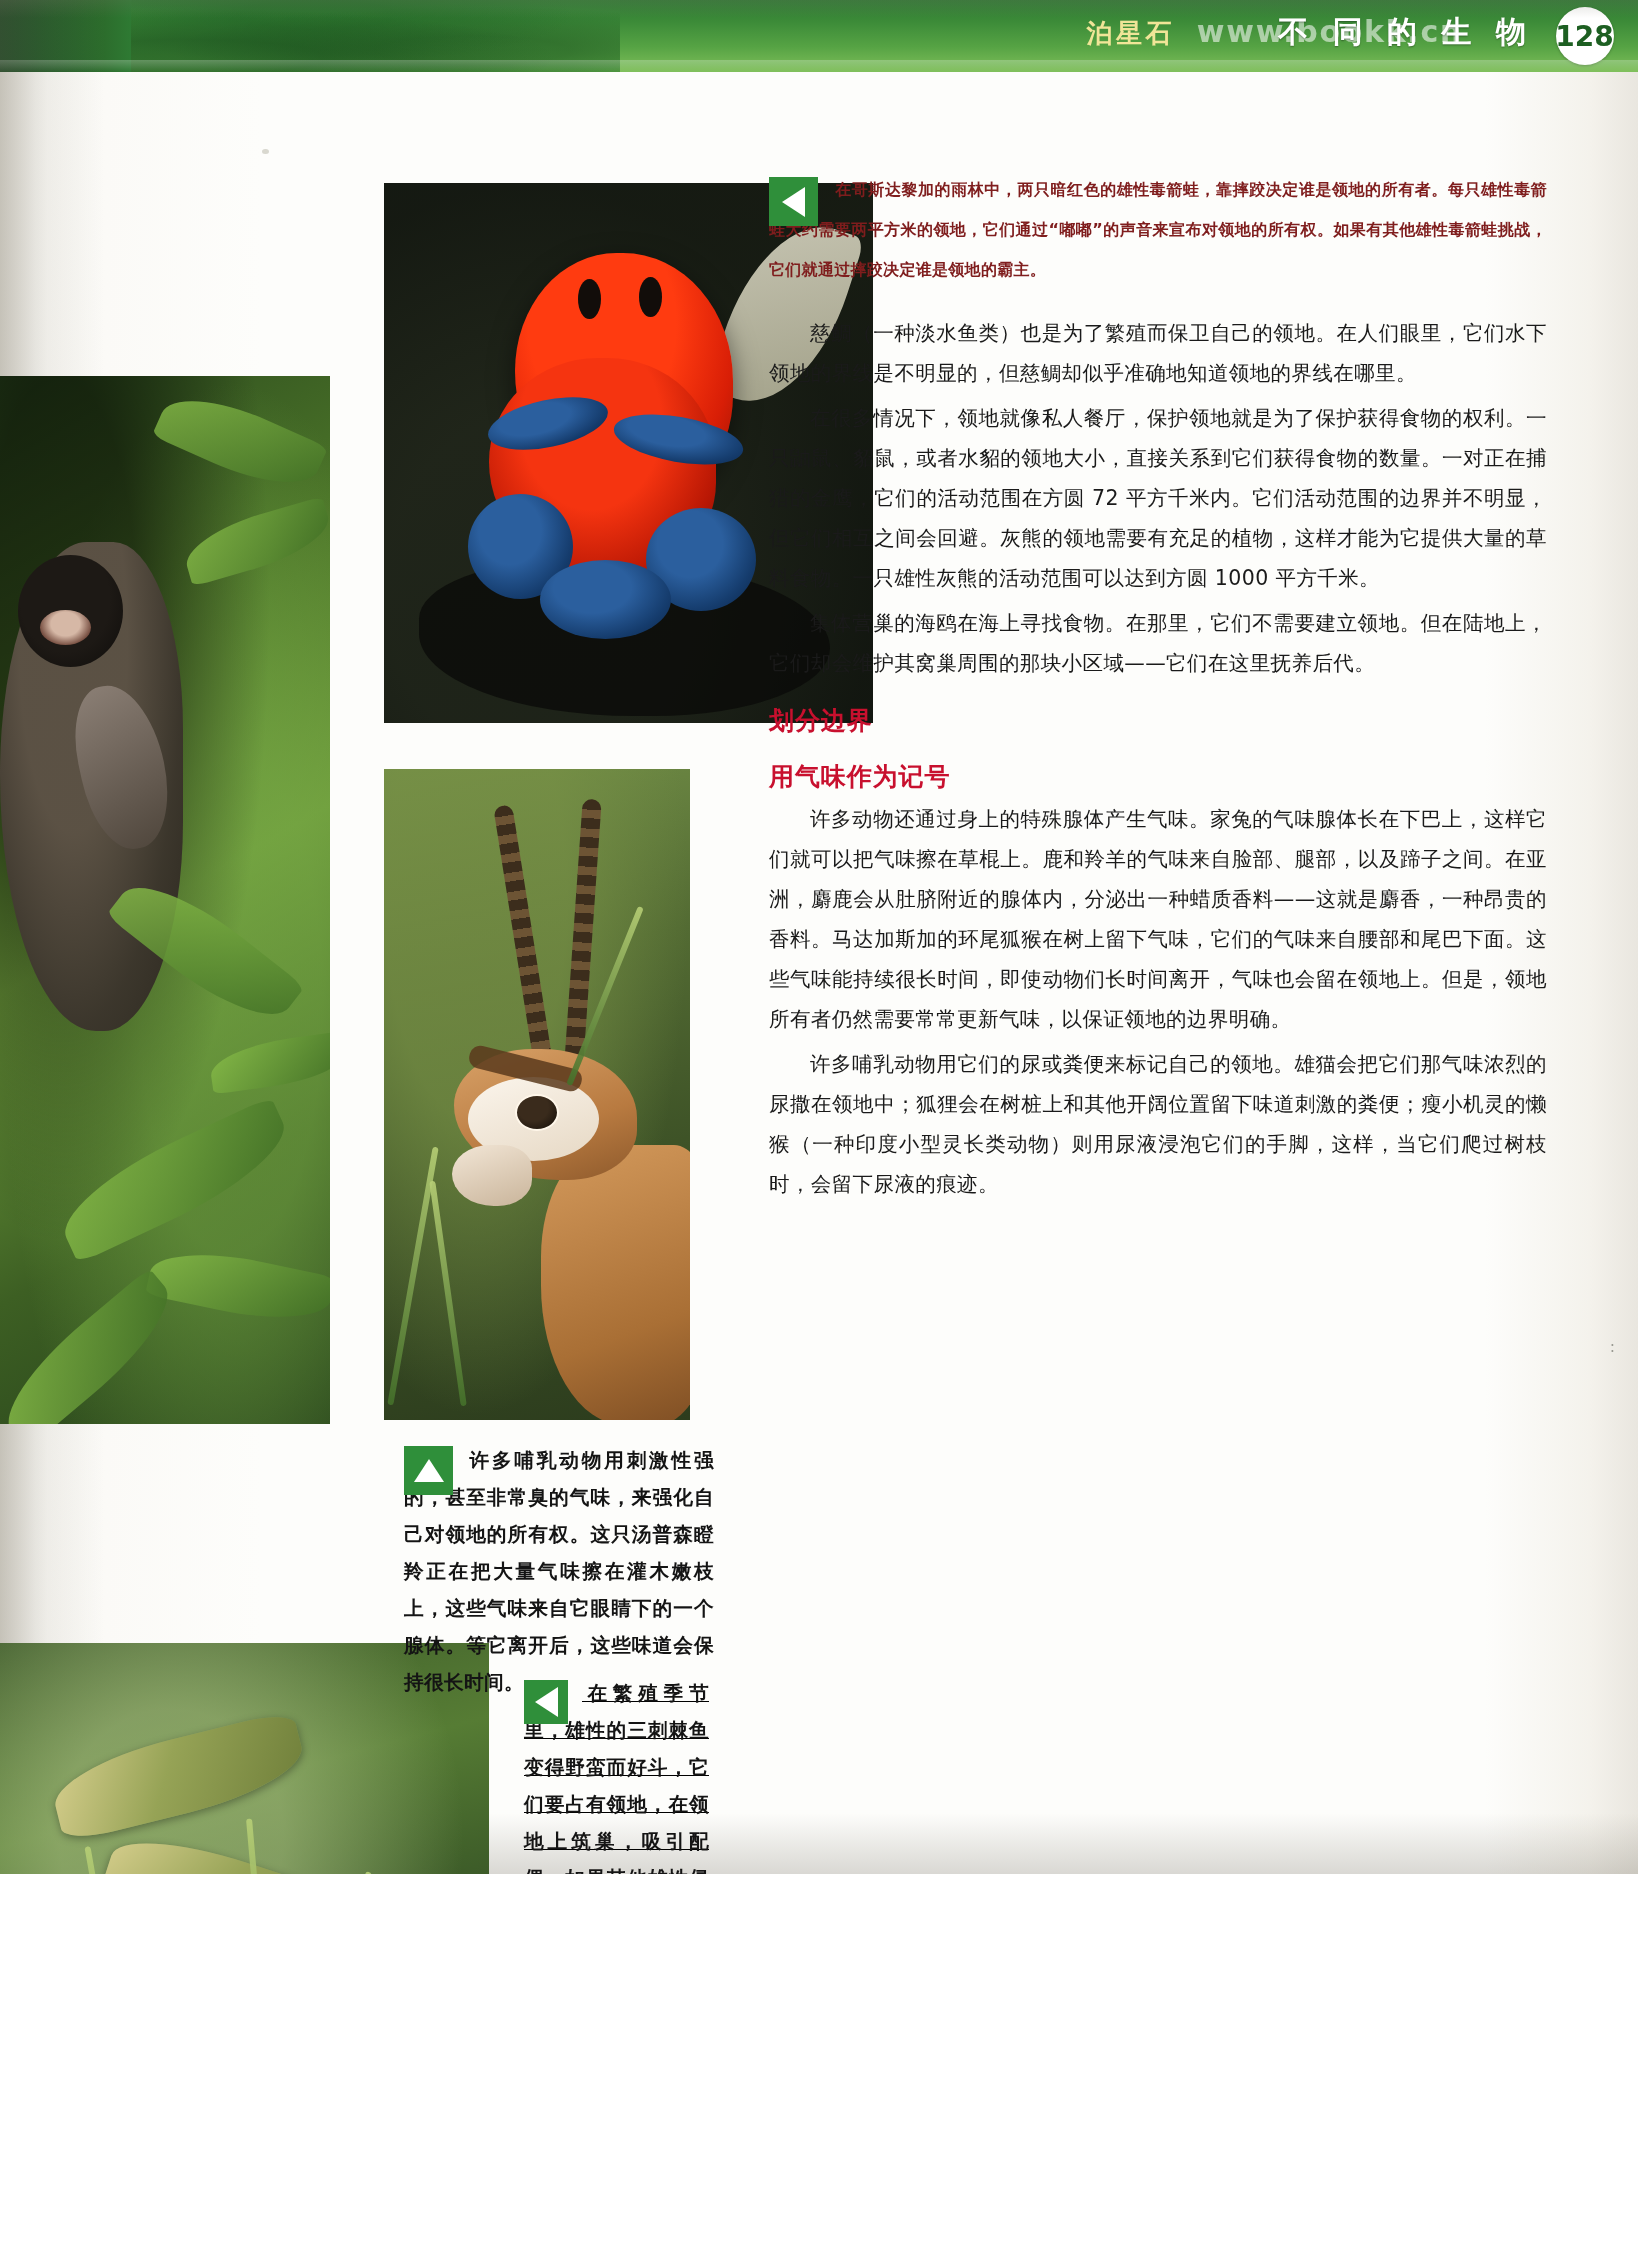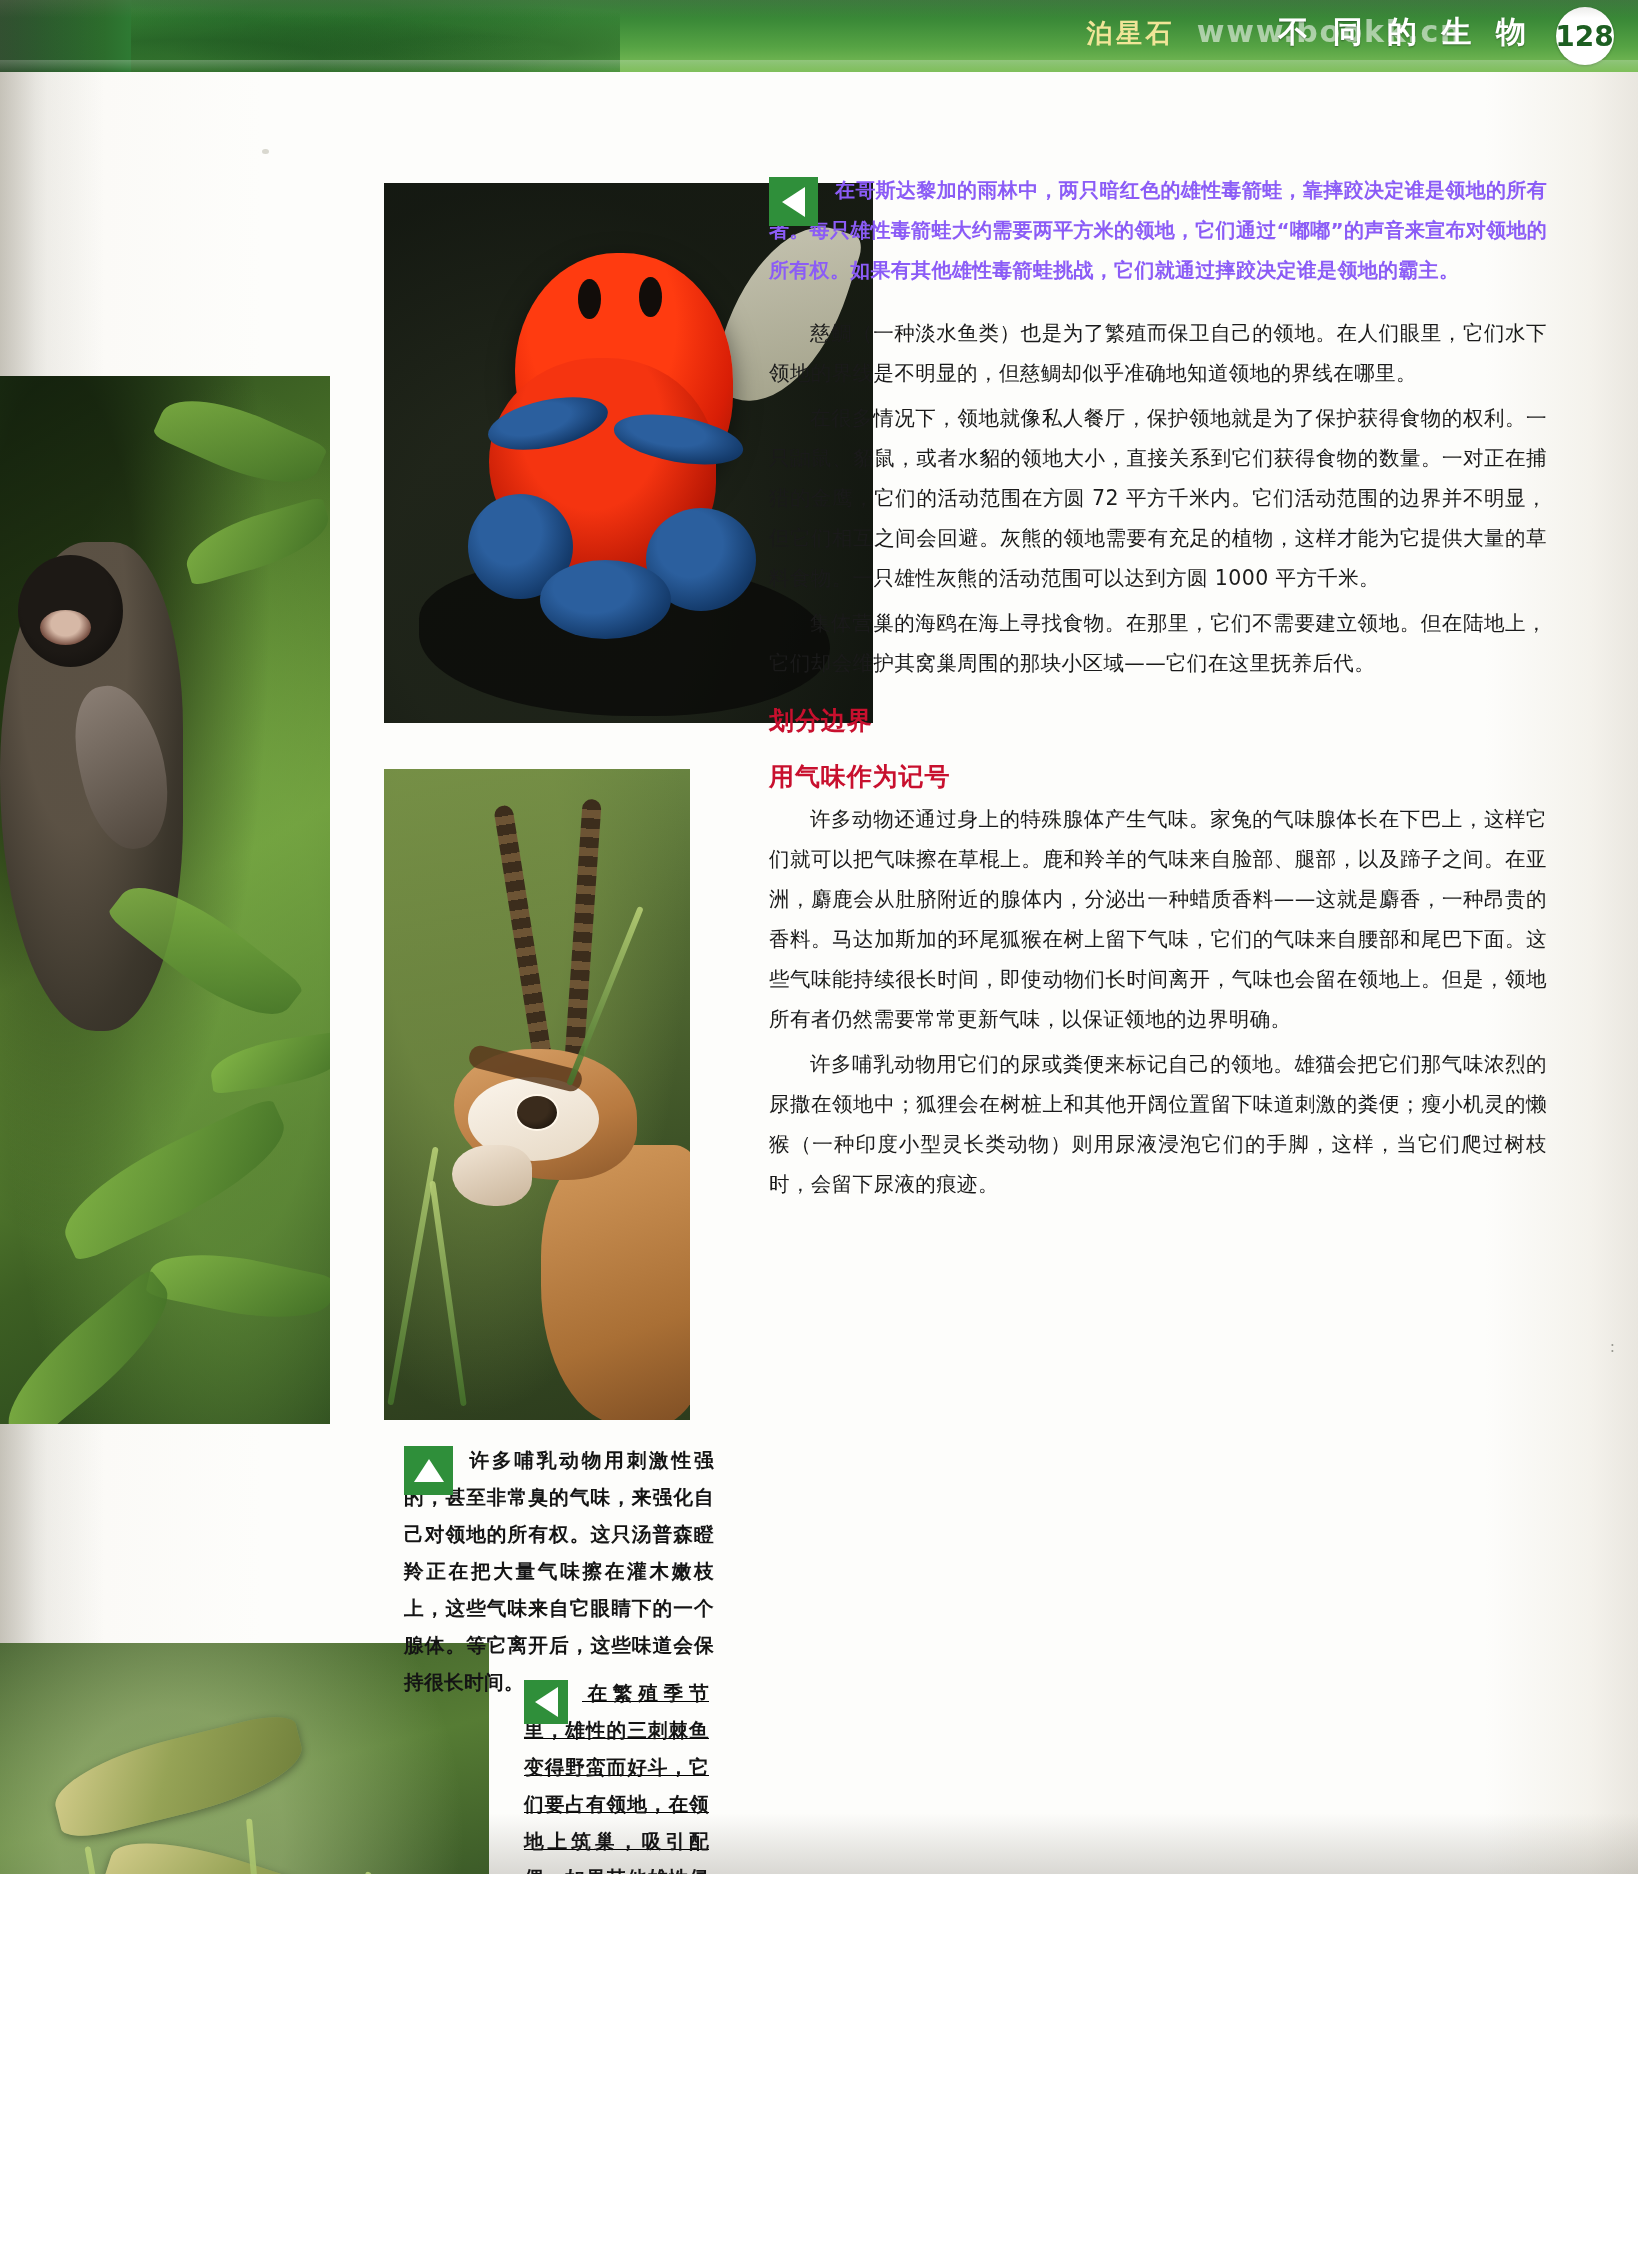--- a/index.html
+++ b/index.html
@@ -374,23 +374,23 @@
     width: 49px; height: 49px;
     background: #2f8f3a;
     display: flex; align-items: center; justify-content: center;
   }
   .tri-up-box .tri {
     border-left: 15px solid transparent;
     border-right: 15px solid transparent;
     border-bottom: 23px solid #ffffff;
   }
   .lead-text {
-    font-size: 20px;
+    font-size: 16px;
     line-height: 40px;
-    color: #8b5cf6;
+    color: #7f1d1d;
     font-weight: bold;
     text-align: justify;
     letter-spacing: 0.3px;
   }
 
   
   .caption-gazelle {
     position: absolute;
     left: 384px;
     top: 1442px;

